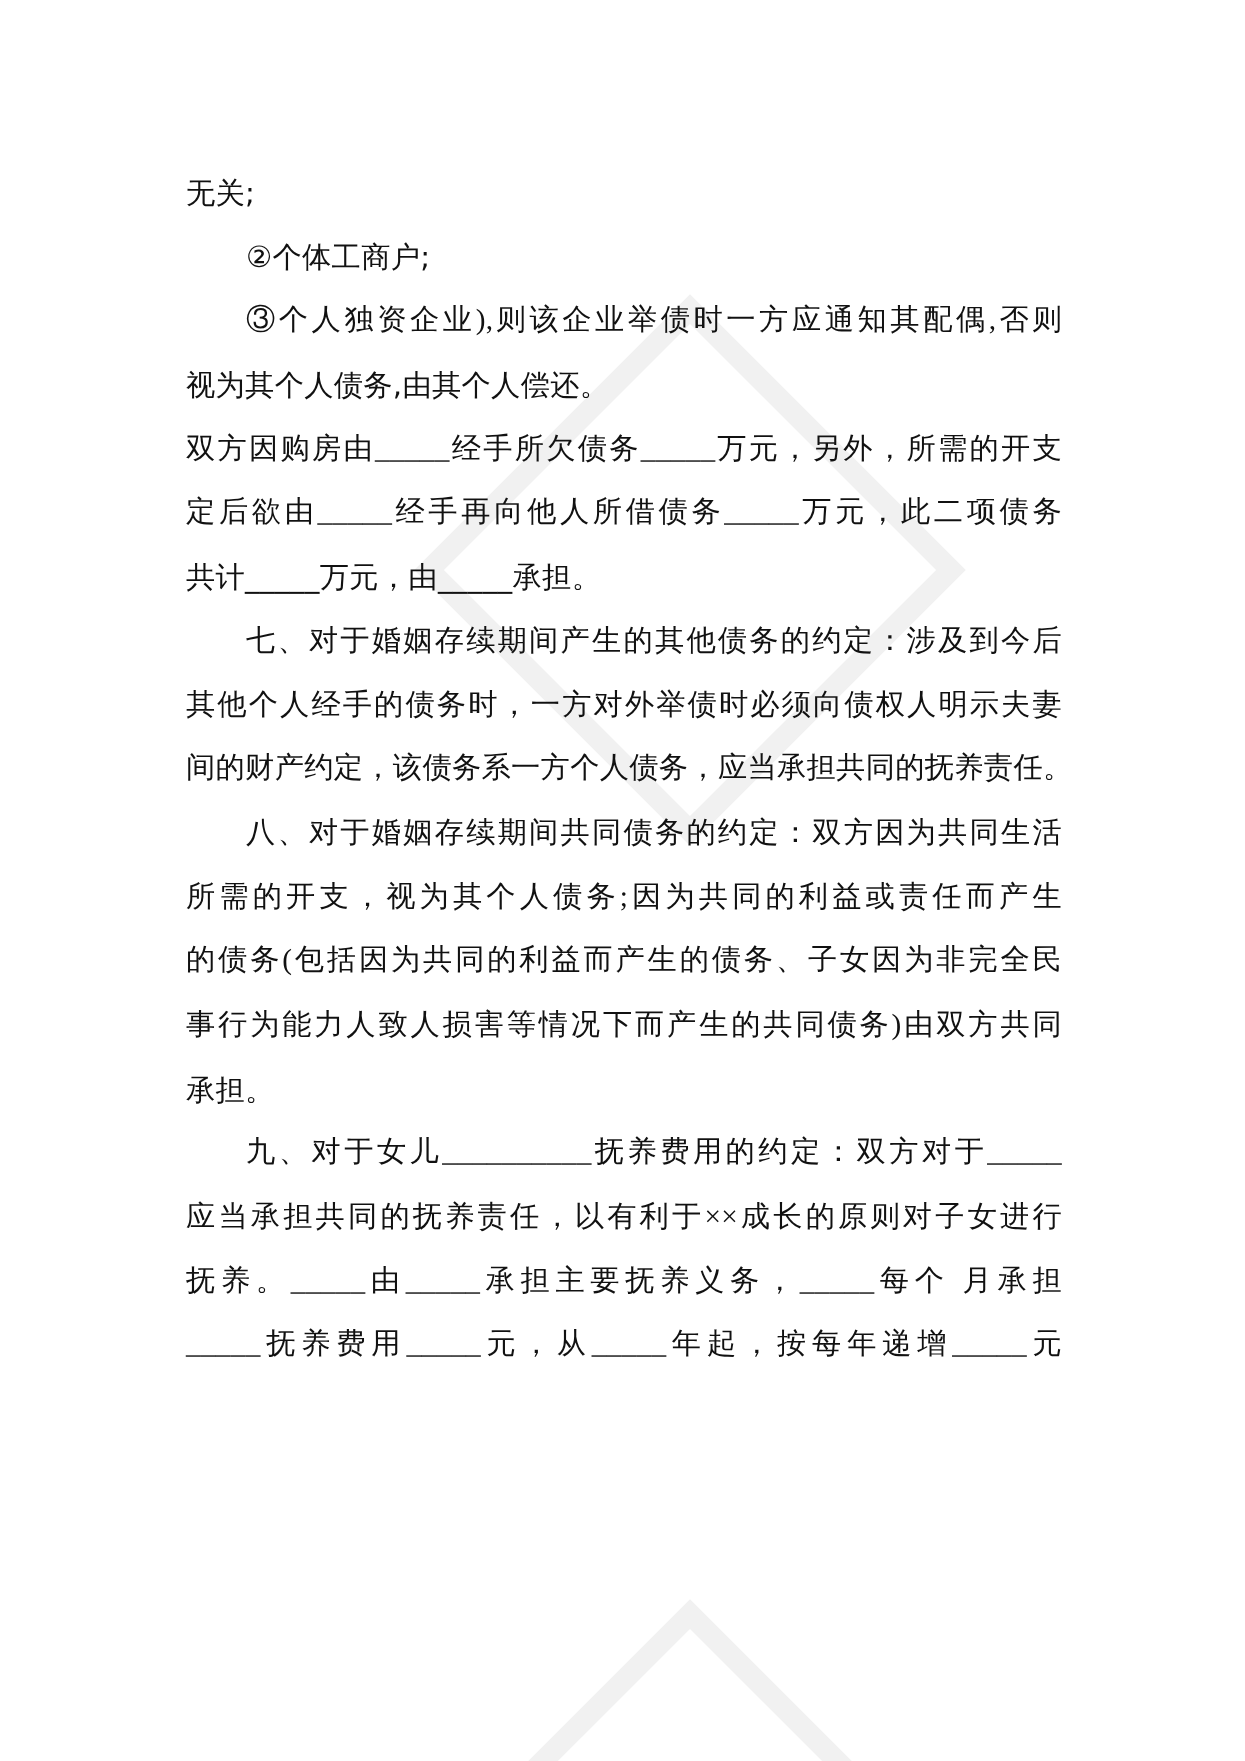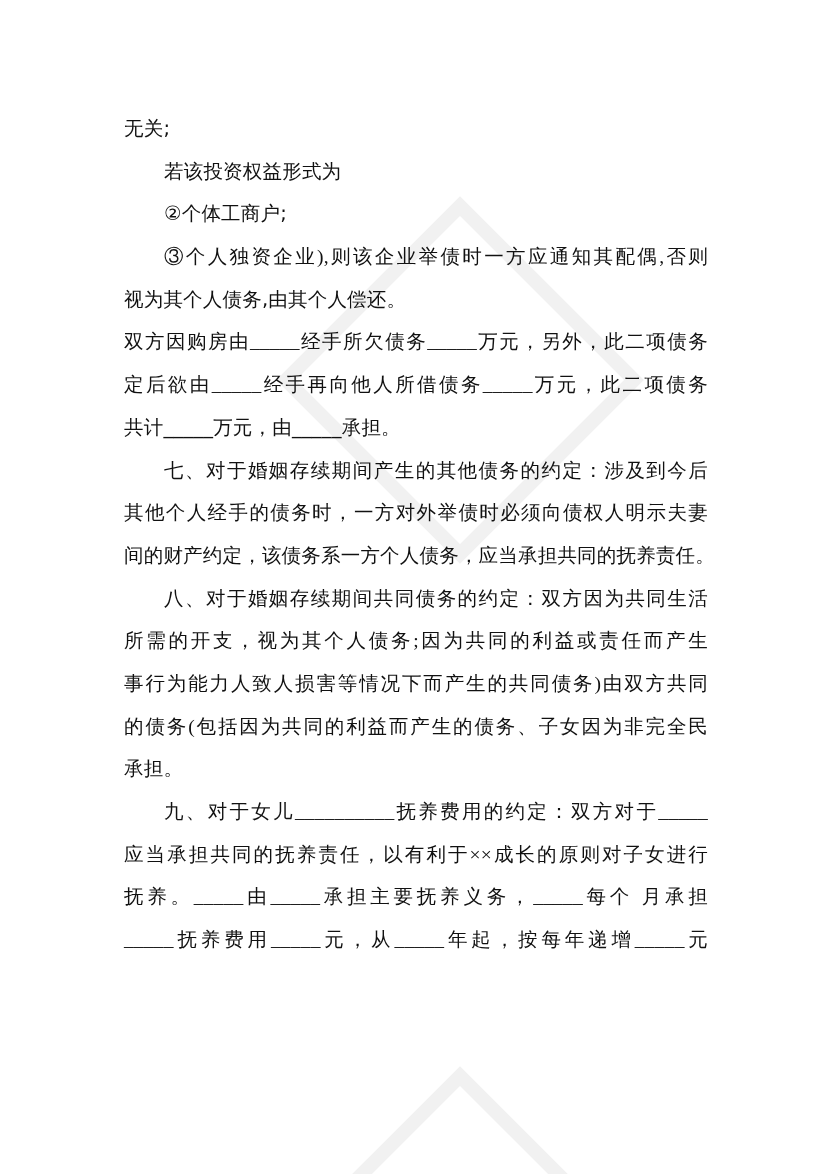--- a/index.html
+++ b/index.html
@@ -56,33 +56,32 @@
   </style>
 </head>
 <body>
 
 <div class="page">
   <div class="watermark wm1"></div>
   <div class="watermark wm2"></div>
 
   <div class="content">
     <div class="line">无关;</div>
-    <div class="line indent">若该投资权益形式为</div>
     <div class="line indent">②个体工商户;</div>
     <div class="line indent justify">③个人独资企业),则该企业举债时一方应通知其配偶,否则</div>
     <div class="line">视为其个人债务,由其个人偿还。</div>
-    <div class="line justify">双方因购房由_____经手所欠债务_____万元，另外，此二项债务</div>
+    <div class="line justify">双方因购房由_____经手所欠债务_____万元，另外，所需的开支</div>
     <div class="line justify">定后欲由_____经手再向他人所借债务_____万元，此二项债务</div>
     <div class="line">共计_____万元，由_____承担。</div>
     <div class="line indent justify">七、对于婚姻存续期间产生的其他债务的约定：涉及到今后</div>
     <div class="line justify">其他个人经手的债务时，一方对外举债时必须向债权人明示夫妻</div>
     <div class="line justify">间的财产约定，该债务系一方个人债务，应当承担共同的抚养责任。</div>
     <div class="line indent justify">八、对于婚姻存续期间共同债务的约定：双方因为共同生活</div>
     <div class="line justify">所需的开支，视为其个人债务;因为共同的利益或责任而产生</div>
+    <div class="line justify">的债务(包括因为共同的利益而产生的债务、子女因为非完全民</div>
     <div class="line justify">事行为能力人致人损害等情况下而产生的共同债务)由双方共同</div>
-    <div class="line justify">的债务(包括因为共同的利益而产生的债务、子女因为非完全民</div>
     <div class="line">承担。</div>
     <div class="line indent justify">九、对于女儿__________抚养费用的约定：双方对于_____</div>
     <div class="line justify">应当承担共同的抚养责任，以有利于××成长的原则对子女进行</div>
     <div class="line justify">抚养。_____由_____承担主要抚养义务，_____每个  月承担</div>
     <div class="line justify">_____抚养费用_____元，从_____年起，按每年递增_____元</div>
   </div>
 </div>
 
 </body></html>

